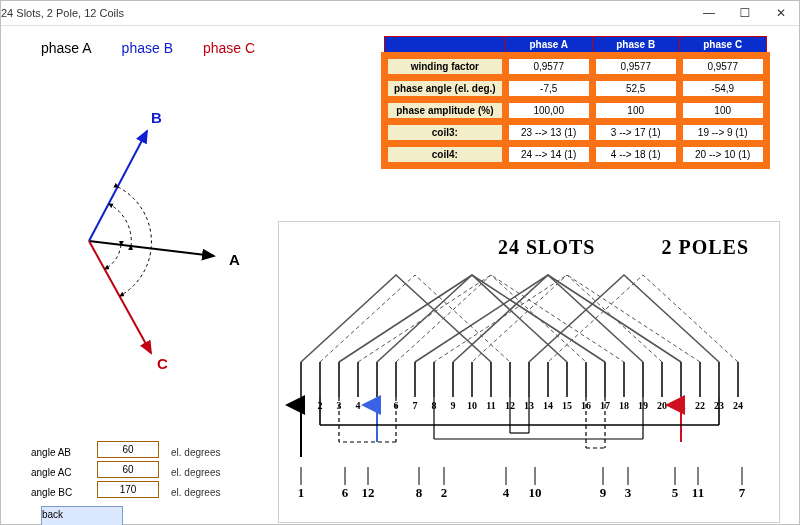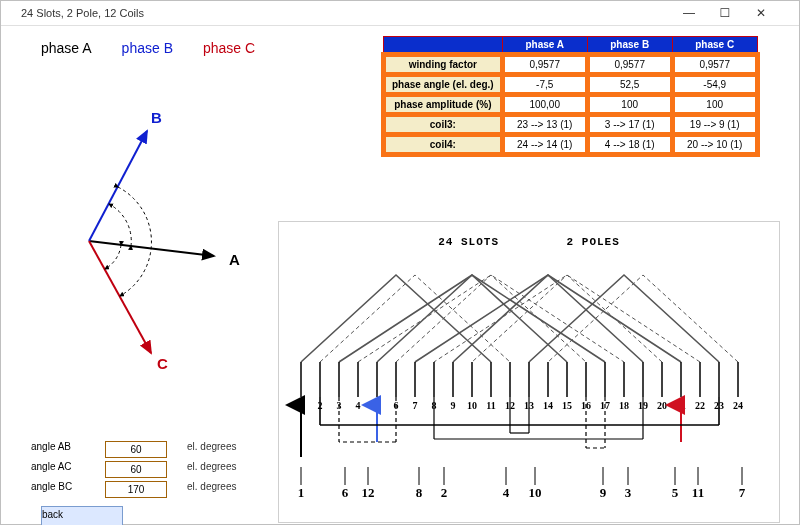--- a/index.html
+++ b/index.html
@@ -1,37 +1,37 @@
 <!DOCTYPE html>
 <html><head>
 <meta charset="utf-8">
 <style>
   html,body{margin:0;padding:0;font-family:Arial,Helvetica,sans-serif;font-size:11px;background:#fff;color:#000}
   .window{width:800px;height:525px;border:1px solid #bfbfbf;box-sizing:border-box;position:relative;display:flex;flex-direction:column}
-  .titlebar{height:24px;background:#fff;border-bottom:1px solid #e0e0e0;display:flex;align-items:center;padding:0 20px;justify-content:space-between}
+  .titlebar{height:24px;background:#fff;border-bottom:1px solid #e0e0e0;display:flex;align-items:center;padding:0 0;justify-content:space-between}
   .titlebar .t{font-size:11px;color:#333}
   .winbtns{display:flex;gap:0}
   .winbtn{width:36px;height:22px;display:flex;align-items:center;justify-content:center;font-size:12px;color:#333}
   .content{flex:1;position:relative;background:#fff}
   .phaseLabels{position:absolute;left:40px;top:14px;display:flex;gap:30px;font-size:14px}
   .pA{color:#000}.pB{color:#1020d0}.pC{color:#c00010}
   table.data{position:absolute;top:10px;left:380px;border-collapse:collapse;font-size:10px}
   table.data th{background:#0a2ecc;color:#fff;border:1px solid #c00010;padding:2px 6px;font-weight:bold}
-  table.data td{border:5px solid #f97316;padding:2px 6px;text-align:center;min-width:68px}
+  table.data td{border:7px solid #f97316;padding:2px 6px;text-align:center;min-width:68px}
   table.data td.hdr{background:#f4edc9;font-weight:bold;text-align:center;min-width:100px}
   table.data th.blank{background:#0a2ecc}
   .vector{position:absolute;left:45px;top:55px}
   .angleBox{position:absolute;left:30px;top:415px;font-size:10px}
-  .angleRow{display:flex;align-items:flex-start;gap:20px;margin-bottom:3px}
+  .angleRow{display:flex;align-items:flex-end;gap:12px;margin-bottom:3px}
   .angleRow .lab{width:54px}
   .angleRow .val{width:60px;height:15px;border:1px solid #a16207;text-align:center;display:flex;align-items:center;justify-content:center;background:#fff}
   .angleRow .unit{color:#333}
   .backBtn{position:absolute;left:40px;top:480px;width:80px;height:18px;border:1px solid #7a9ccf;background:#dce8ff;font-size:10px;line-height:16px;cursor:pointer}
   .diagram{position:absolute;left:277px;top:195px;width:500px;height:300px;border:1px solid #cfcfcf;background:#fff}
-  .diag-title{position:absolute;top:14px;left:0;right:0;text-align:center;font-family:Liberation Mono, monospace;font-weight:bold;font-size:11px;letter-spacing:1px}
+  .diag-title{position:absolute;top:14px;left:0;right:0;text-align:right;font-family:Liberation Serif, serif;font-weight:bold;font-size:20px;letter-spacing:1px}
   .diag-title span{display:inline-block;margin:0 30px}
 </style>
 </head>
 <body>
 
 <div class="window">
   <div class="titlebar">
     <span class="t">24 Slots, 2 Pole, 12 Coils</span>
     <div class="winbtns">
       <div class="winbtn">—</div>

